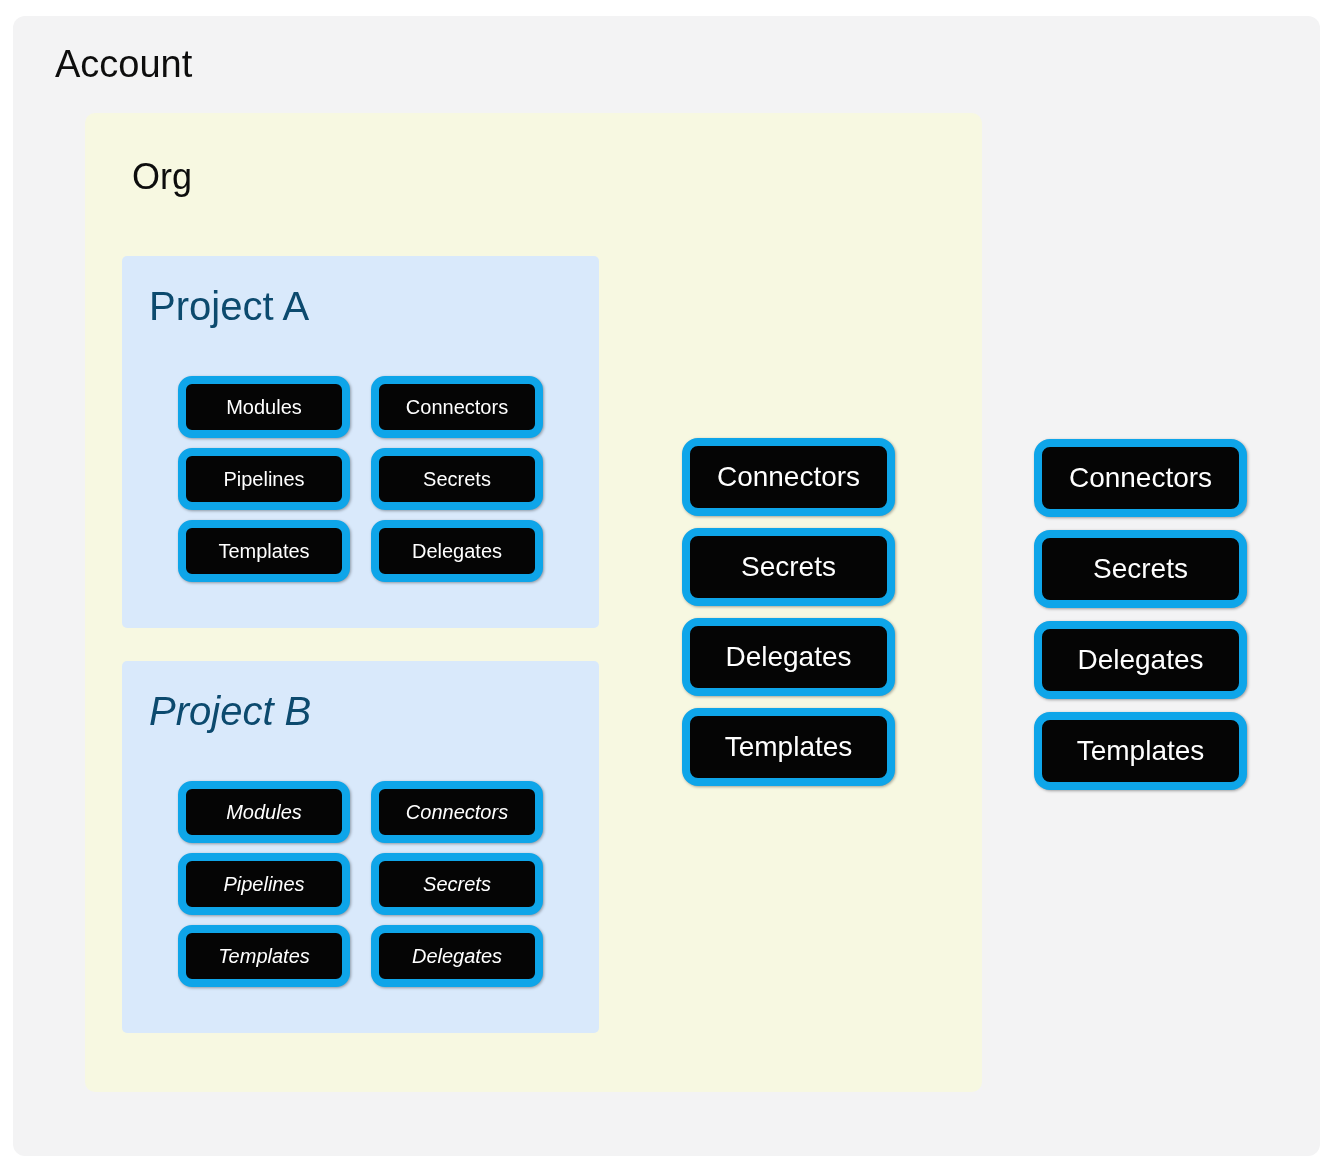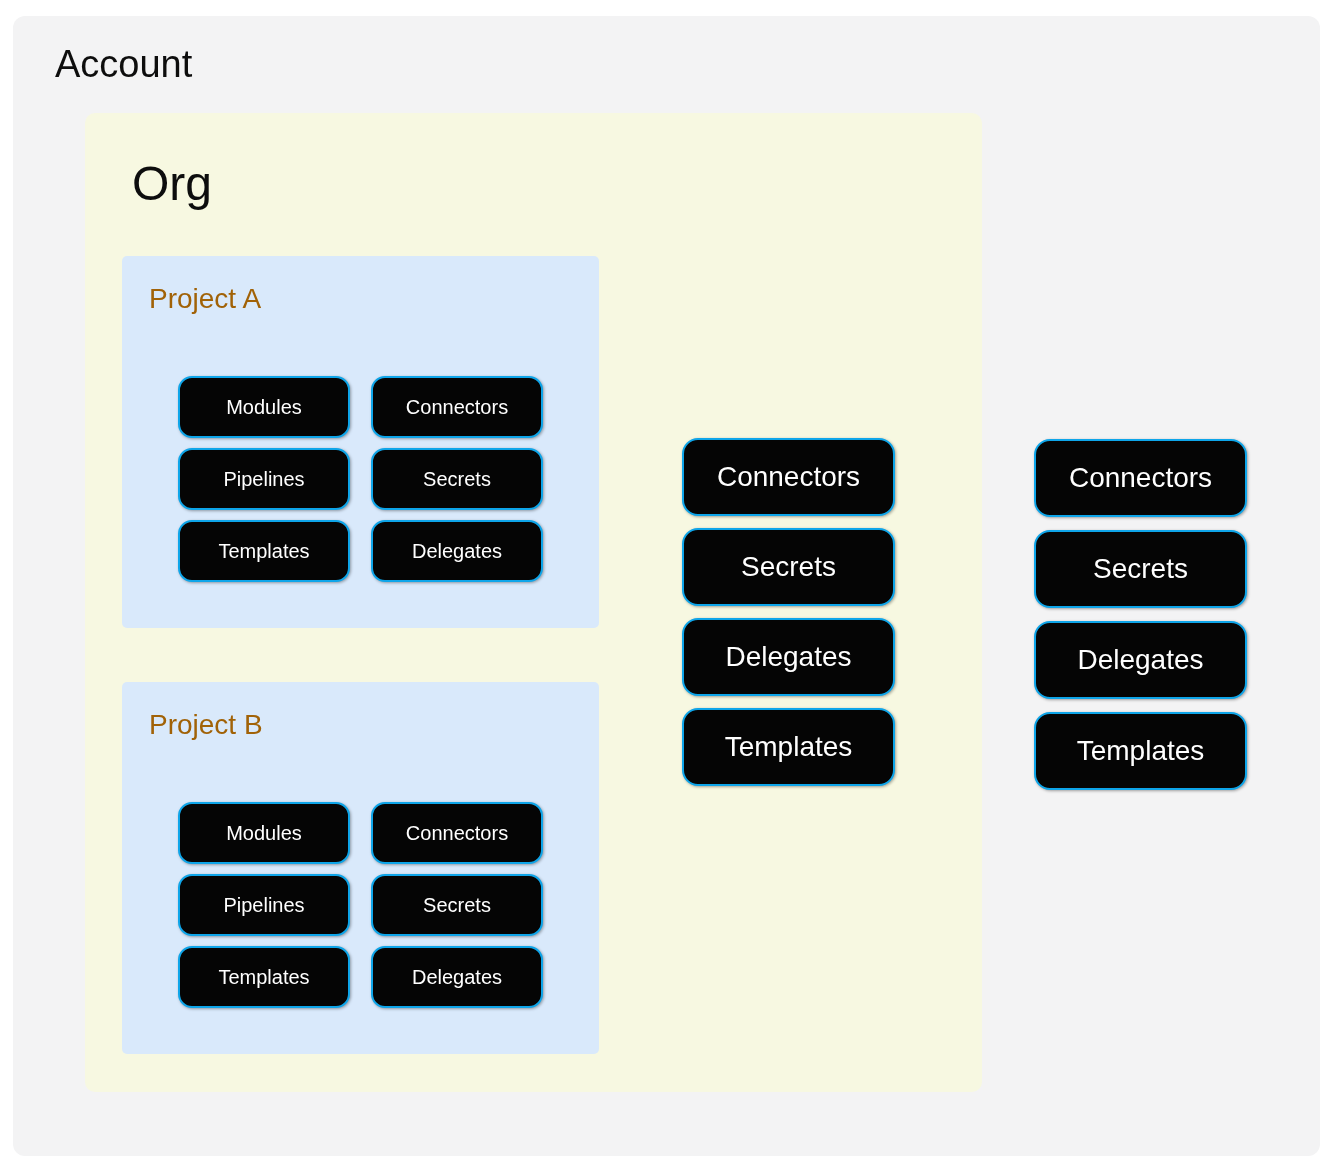--- a/index.html
+++ b/index.html
@@ -35,51 +35,51 @@
   .org-box {
     position: absolute;
     left: 72px; top: 97px;
     width: 897px; height: 979px;
     background: #f7f8e1;
     border-radius: 10px;
   }
   .org-title {
     position: absolute;
     left: 47px; top: 42px;
-    font-size: 48px;
+    font-size: 36px;
     font-weight: 400;
     line-height: 1.2;
     margin: 0;
     color: #0d0d0d;
   }
 
   
   .project-box {
     position: absolute;
     left: 37px;
     width: 477px; height: 372px;
     background: #d9e9fb;
     border-radius: 5px;
   }
   .project-a { top: 143px; }
-  .project-b { top: 569px; }
+  .project-b { top: 548px; font-style: italic; }
   .project-title {
     position: absolute;
     left: 27px; top: 26px;
-    font-size: 28px;
+    font-size: 40px;
     font-weight: 400;
     line-height: 1.2;
     margin: 0;
-    color: #a16207;
+    color: #0c4a6e;
   }
 
   
   .pill {
     background: #050505;
-    border: 2px solid #0ea5e9;
+    border: 8px solid #0ea5e9;
     border-radius: 14px;
     color: #ffffff;
     display: flex;
     align-items: center;
     justify-content: center;
     box-sizing: border-box;
     box-shadow: 1px 1px 3px rgba(0,0,0,0.35);
     white-space: nowrap;
   }
   .pill-sm {

